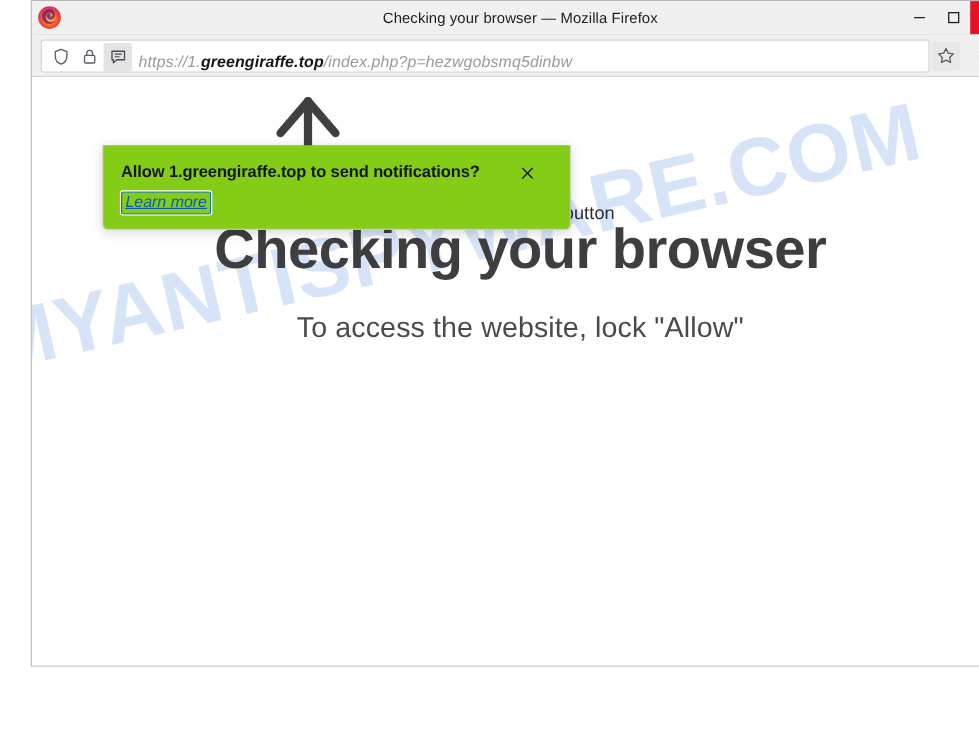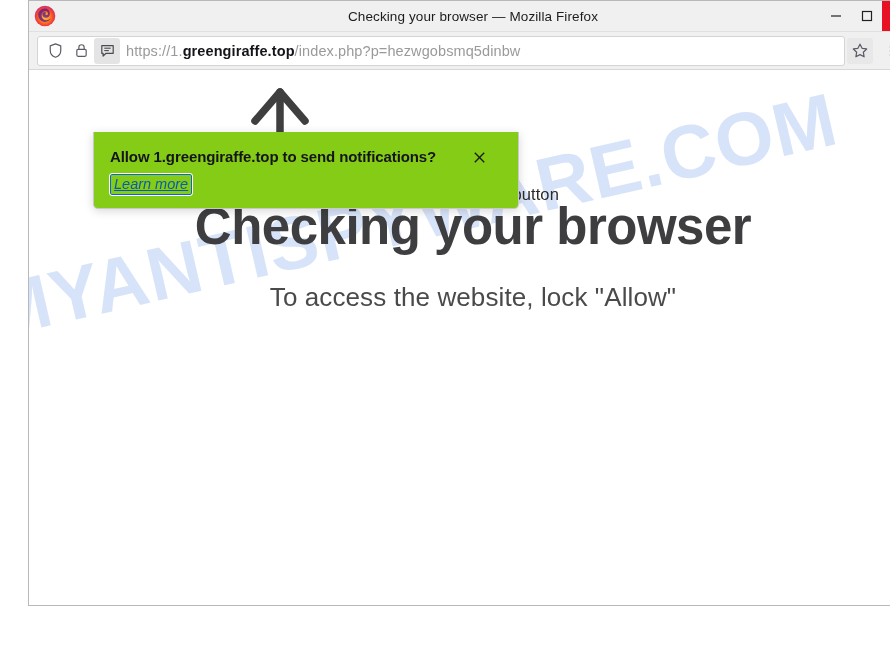--- a/index.html
+++ b/index.html
@@ -82,24 +82,25 @@
     box-sizing: border-box;
     border-bottom: 1px solid #d8d8d8;
   }
   #urlbar {
     flex: 1 1 auto;
     height: 30px;
     background: #ffffff;
     border: 1px solid #d4d4d4;
     border-radius: 3px;
     display: flex;
-    align-items: center;
+    align-items: flex-end;
     padding: 0 4px;
     box-sizing: border-box;
     margin: 0 2px;
+    font-style: italic;
   }
   .ticon {
     width: 26px;
     height: 26px;
     display: flex;
     align-items: center;
     justify-content: center;
     flex: 0 0 auto;
     border-radius: 3px;
   }

